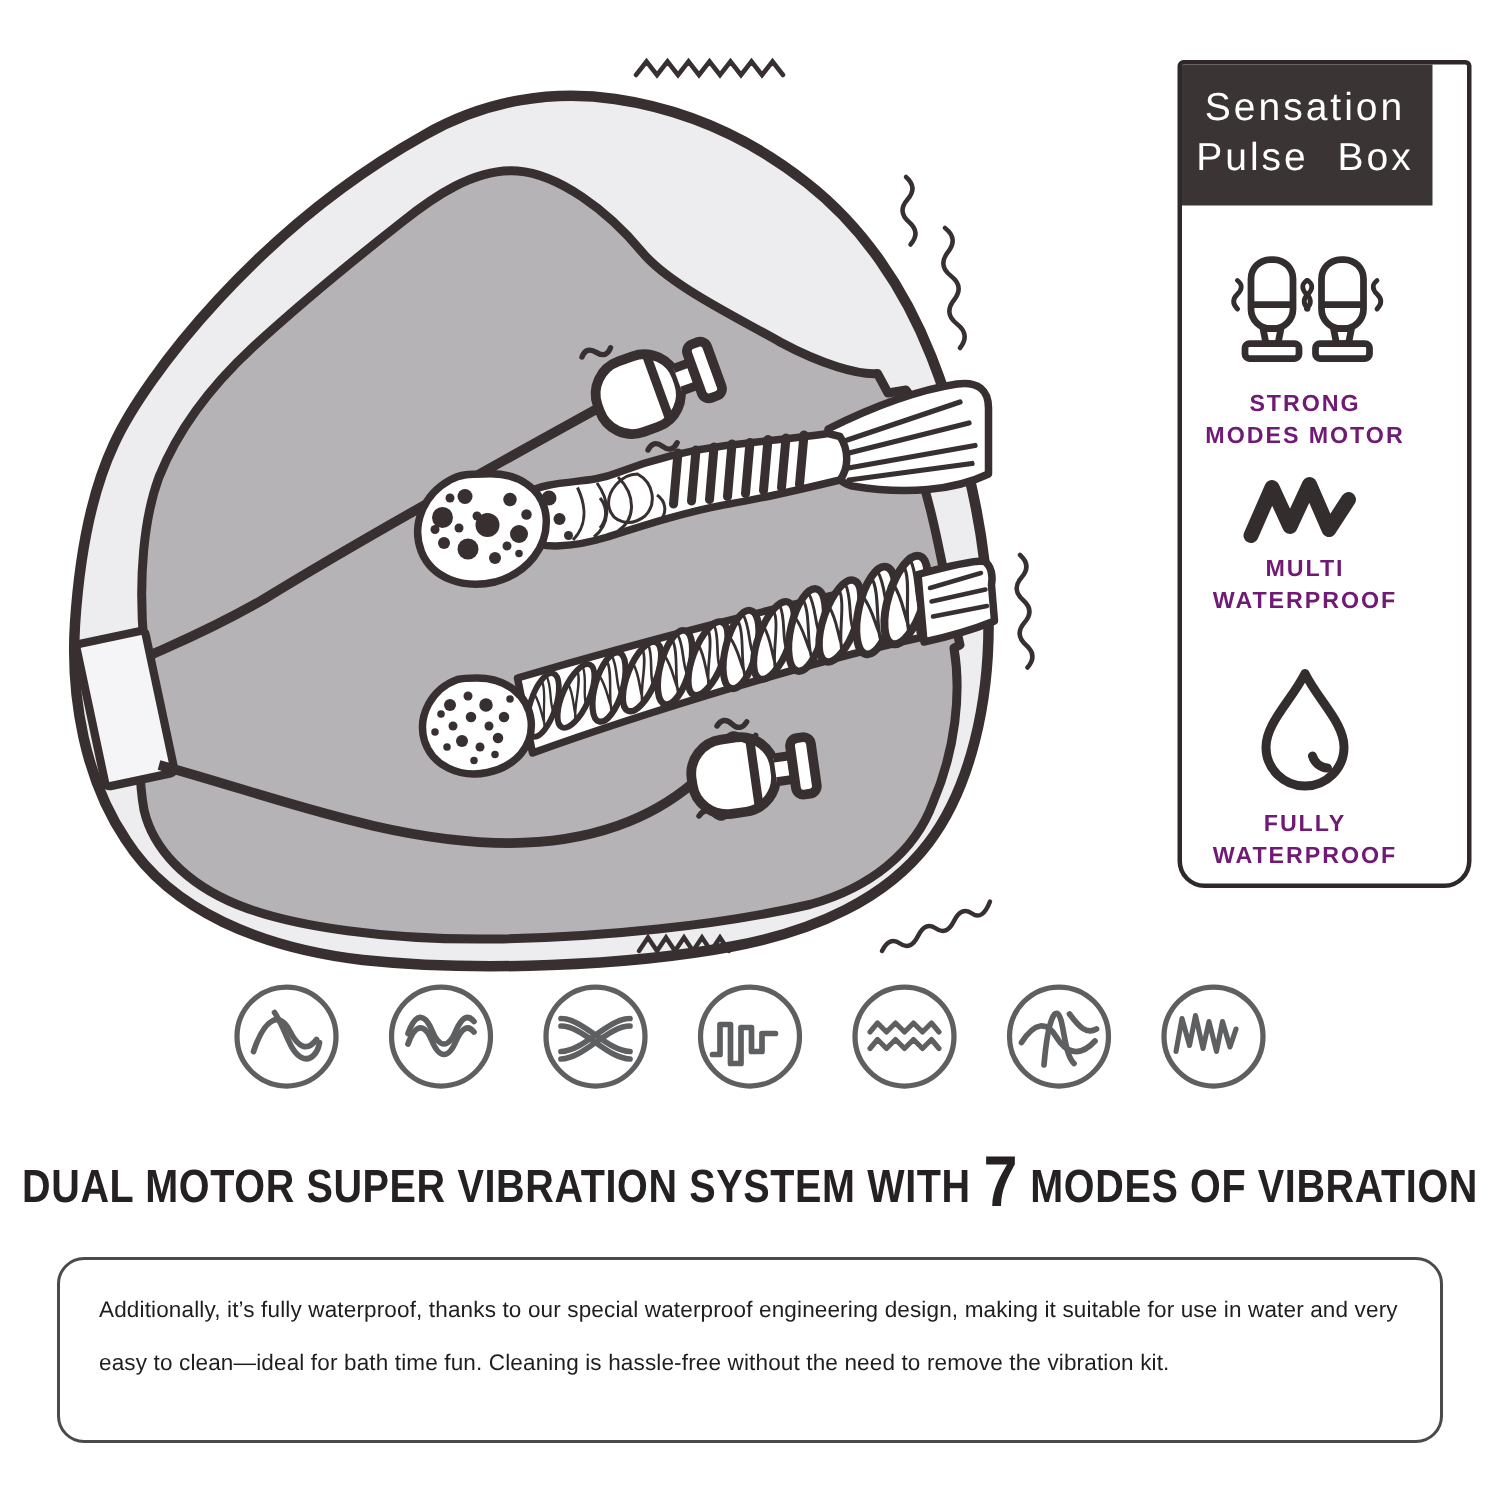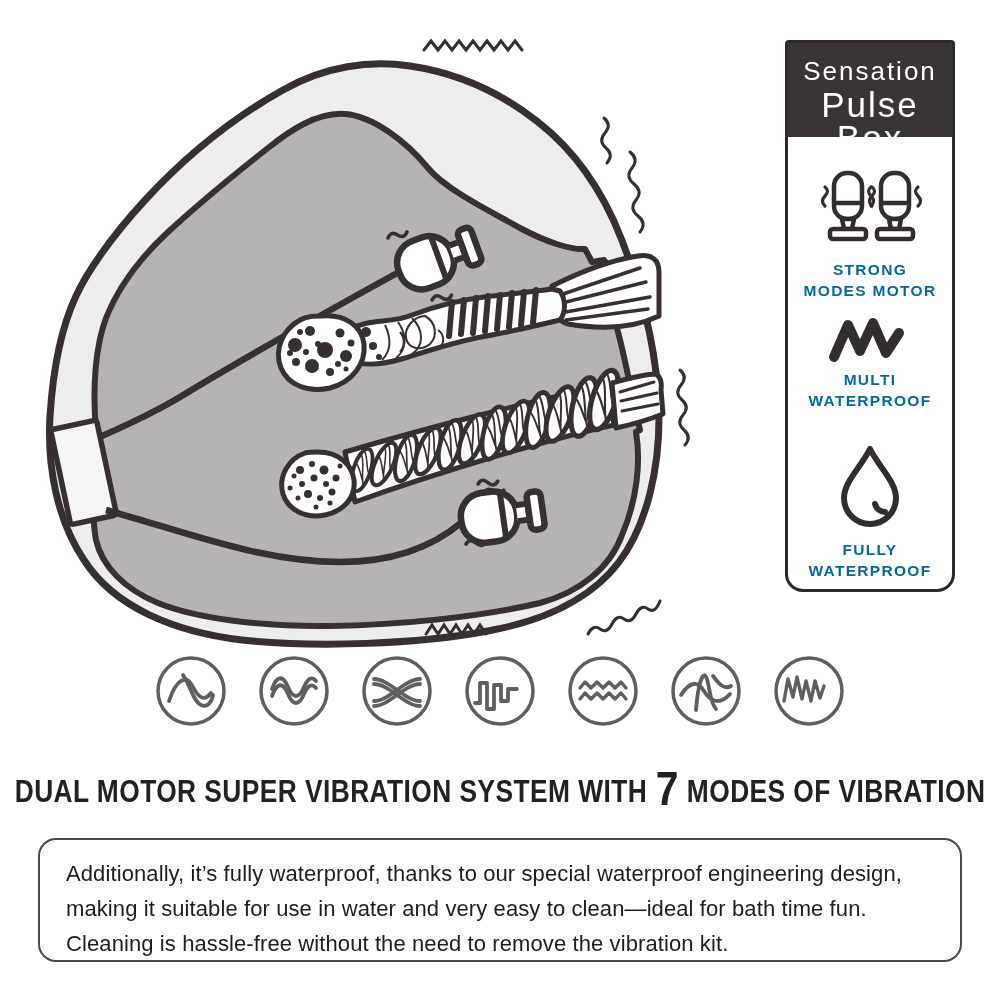--- a/index.html
+++ b/index.html
@@ -4,34 +4,34 @@
 <style>
   html,body{margin:0;padding:0;}
   body{
     width:1000px;height:1000px;position:relative;background:#ffffff;
     font-family:"Liberation Sans", sans-serif;overflow:hidden;
   }
   
   .illustration{position:absolute;left:0;top:0;width:1000px;height:660px;}
   
   .panel{
-    position:absolute;left:785px;top:40px;width:170px;height:552px;
+    position:absolute;left:785px;top:40px;width:196px;height:552px;
     border:3px solid #2e2829;border-radius:4px 4px 18px 18px;
     background:#ffffff;box-sizing:border-box;overflow:hidden;
   }
   .panel-header{
     position:absolute;left:-3px;top:-3px;width:170px;height:97px;
     background:#3a3435;color:#ffffff;text-align:center;
     padding-top:15px;box-sizing:border-box;
   }
   .panel-header .t1{font-size:26px;letter-spacing:2px;line-height:33px;font-weight:400;}
-  .panel-header .t2{font-size:35px;letter-spacing:2px;word-spacing:10px;line-height:33px;font-weight:400;}
+  .panel-header .t2{font-size:26px;letter-spacing:2px;word-spacing:10px;line-height:33px;font-weight:400;}
   .feature{position:absolute;left:0;width:164px;text-align:center;}
   .feature-label{
-    font-size:15.5px;font-weight:600;letter-spacing:1.3px;color:#0369a1;line-height:21px;
+    font-size:15.5px;font-weight:600;letter-spacing:1.3px;color:#701a75;line-height:21px;
   }
   .f-icon{display:block;margin:0 auto;}
   
   .modes{
     position:absolute;left:0;top:656px;width:1000px;height:74px;
     display:flex;justify-content:center;gap:33px;
   }
   .mode-circle{width:70px;height:70px;}
   
   .headline{
@@ -42,21 +42,21 @@
   }
   .headline .part{font-size:31px;font-weight:800;letter-spacing:0.5px;}
   .headline .big-number{font-size:48px;font-weight:800;margin:0 10px;position:relative;top:3px;}
   
   .desc-box{
     position:absolute;left:38px;top:838px;width:924px;height:124px;
     border:2.5px solid #4a4a4b;border-radius:18px;box-sizing:border-box;
     padding:16px 26px 0 26px;
   }
   .desc-box p{
-    margin:0;font-size:22px;line-height:35px;color:#1e1e1e;letter-spacing:0.1px;
+    margin:0;font-size:15px;line-height:35px;color:#1e1e1e;letter-spacing:0.1px;
   }
 </style>
 </head>
 <body>
 
 <svg class="illustration" viewBox="0 0 1000 660" fill="none">
   <defs>
     <g id="rib">
       <ellipse rx="10" ry="26" fill="#ffffff" stroke="#372f30" stroke-width="4.5"></ellipse>
       <path d="M-7,-18 C 0,-12 2,12 8,18 M -9,-6 C -2,0 0,6 6,14 M -4,-22 C 2,-16 4,-4 9,2" stroke="#372f30" stroke-width="1.8" fill="none"></path>

